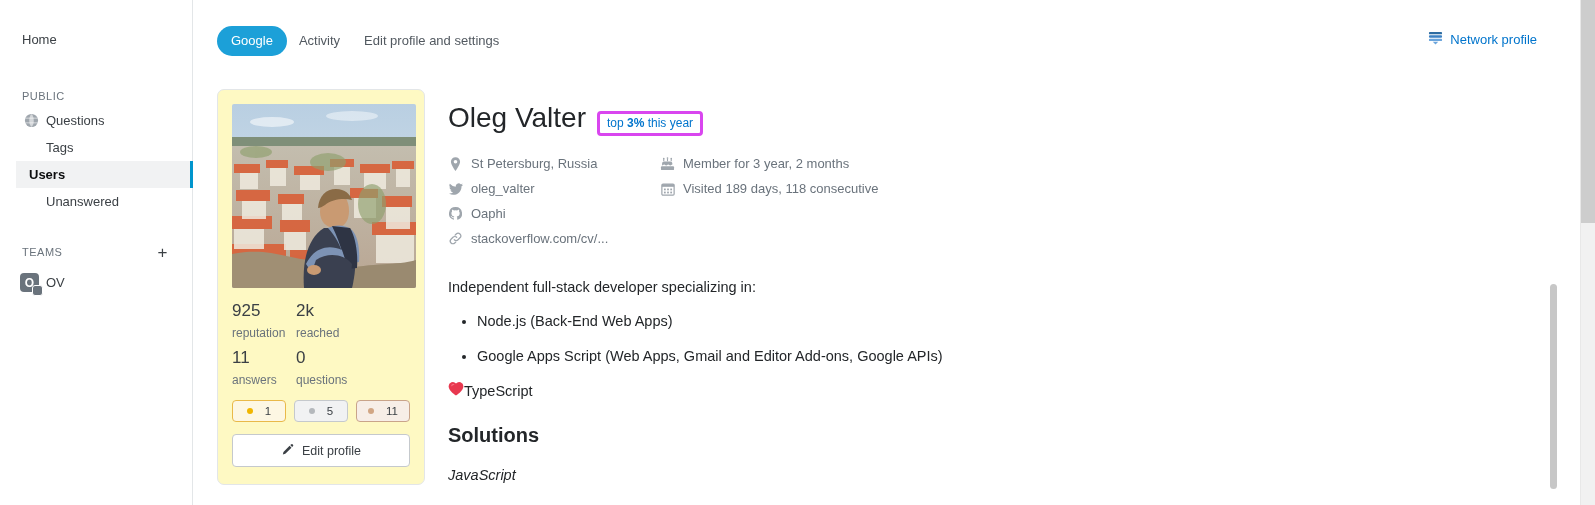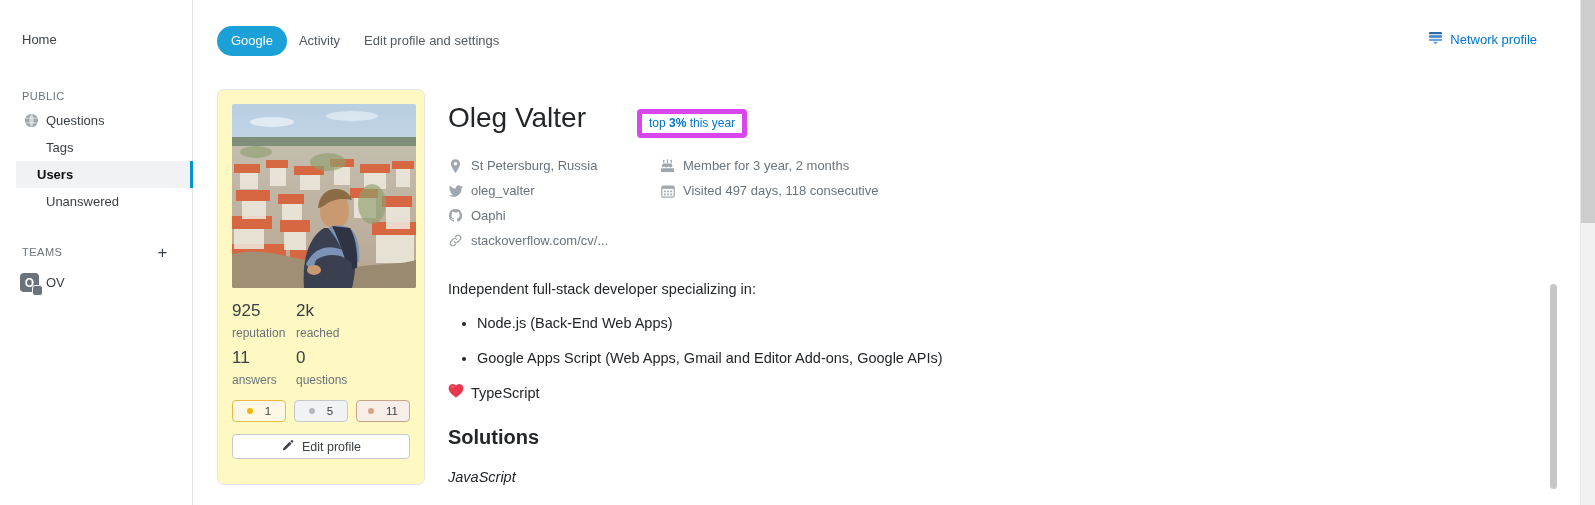--- a/index.html
+++ b/index.html
@@ -41,21 +41,21 @@
     height: 22px;
     display:flex; align-items:center;
     justify-content: space-between;
     padding-right: 24px;
     margin-top: 32px;
   }
   .nav-ico { width: 18px; display: inline-flex; align-items:center; justify-content:center; margin-right: 6px;}
   .nav-indent { padding-left: 46px; }
   .nav-selected {
     margin-left: 16px;
-    padding-left: 21px;
+    padding-left: 13px;
     width: 177px;
     background: #f1f2f3;
     font-weight: 700;
     color: #0c0d0e;
     border-right: 3px solid #0095cd;
   }
   .plus-btn {
     color: #3b4045; font-size: 17px; line-height: 1; cursor: pointer;
     font-weight: 400;
   }
@@ -124,54 +124,54 @@
     cursor: pointer;
   }
   .badge .dot { width: 6px; height: 6px; border-radius: 50%; display:inline-block; }
   .b-gold   { border: 1px solid #e9b949; background: #fdf7e3; color: #3b4045; }
   .b-gold .dot   { background: #f1b600; }
   .b-silver { border: 1px solid #c5c9cd; background: #f1f2f3; color: #3b4045; }
   .b-silver .dot { background: #b4b8bc; }
   .b-bronze { border: 1px solid #c9a48a; background: #f7eee7; color: #3b4045; }
   .b-bronze .dot { background: #d1a684; }
   .edit-btn {
-    margin-top: 12px; height: 25px; width: 100%;
+    margin-top: 12px; height: 33px; width: 100%;
     border: 1px solid #c5c9cd; border-radius: 4px;
     background: #fff; color: #3b4045; font-size: 12.5px;
     display: flex; align-items: center; justify-content: center; gap: 8px;
     cursor: pointer;
     font-family: "Liberation Sans", sans-serif;
   }
 
   
   .main { position: absolute; left: 448px; top: 100px; width: 1040px; }
   .name-row { display: flex; align-items: baseline; gap: 11px; }
   .username { font-size: 28px; color: #232629; font-weight: 400; line-height: 36px; }
   .top-badge {
-    border: 5px solid #d946ef; border-radius: 4px;
+    border: 3px solid #d946ef; border-radius: 4px;
     color: #0074cc; font-size: 12px;
     padding: 3px 7px 4px; line-height: 1;
-    white-space: nowrap; cursor: pointer; margin-left: 40px;
+    white-space: nowrap; cursor: pointer;
   }
   .top-badge b { font-weight: 700; }
 
   .meta { margin-top: 19px; display: flex; }
   .meta-col { display: flex; flex-direction: column; gap: 8px; }
   .meta-col.c1 { width: 212px; }
   .meta-item {
     display: flex; align-items: center; gap: 8px;
     color: #6a737c; font-size: 13px; line-height: 17px;
   }
   .meta-ico { width: 15px; height: 15px; display:flex; align-items:center; justify-content:center; flex: 0 0 15px;}
 
   .bio { margin-top: 30px; color: #232629; font-size: 14.5px; line-height: 20px; }
   .bio p { margin: 0 0 14px; }
   .bio ul { margin: 0 0 14px; padding-left: 29px; }
   .bio li { margin-bottom: 15px; }
-  .bio .heart-line { display: flex; align-items: center; gap: 7px; margin-bottom: 24px; }
+  .bio .heart-line { display: flex; align-items: center; margin-bottom: 24px; }
   .bio h3 { margin: 0 0 20px; font-size: 20px; font-weight: 700; color: #232629; }
   .bio .sub { font-style: italic; margin: 0; }
 
   
   .inner-scroll {
     position: absolute; right: 38px; top: 284px;
     width: 7px; height: 205px;
     background: #c7c7c7; border-radius: 4px;
   }
   .browser-scroll {
@@ -426,21 +426,21 @@
                 <rect x="1" y="2.5" width="14" height="12.5" rx="1.3" fill="none" stroke="#9fa6ad" stroke-width="1.4"></rect>
                 <rect x="1" y="2.5" width="14" height="3" fill="#9fa6ad"></rect>
                 <rect x="3.4" y="7.5" width="2" height="2" fill="#9fa6ad"></rect>
                 <rect x="7" y="7.5" width="2" height="2" fill="#9fa6ad"></rect>
                 <rect x="10.6" y="7.5" width="2" height="2" fill="#9fa6ad"></rect>
                 <rect x="3.4" y="11" width="2" height="2" fill="#9fa6ad"></rect>
                 <rect x="7" y="11" width="2" height="2" fill="#9fa6ad"></rect>
                 <rect x="10.6" y="11" width="2" height="2" fill="#9fa6ad"></rect>
               </svg>
           </span>
-          <span>Visited 497 days, 118 consecutive</span>
+          <span>Visited 189 days, 118 consecutive</span>
         </div>
       </div>
     </div>
 
     <div class="bio">
       <p>Independent full-stack developer specializing in:</p>
       <ul>
         <li>Node.js (Back-End Web Apps)</li>
         <li>Google Apps Script (Web Apps, Gmail and Editor Add-ons, Google APIs)</li>
       </ul>

